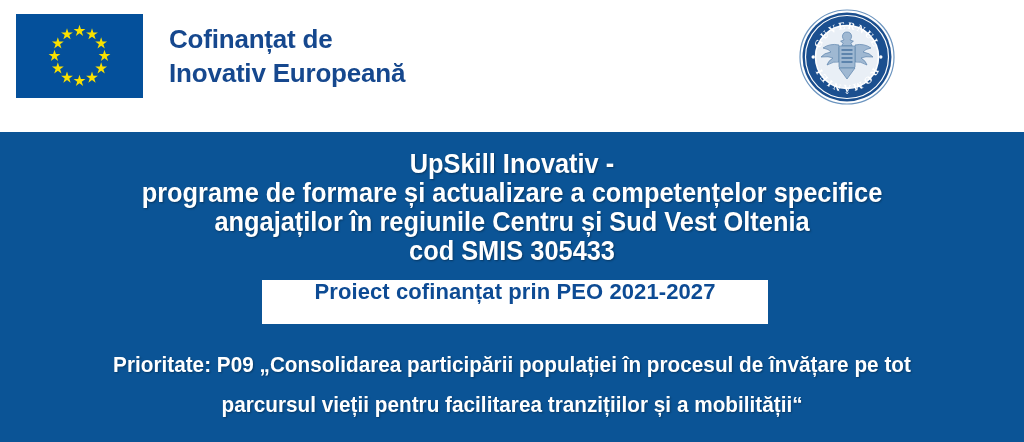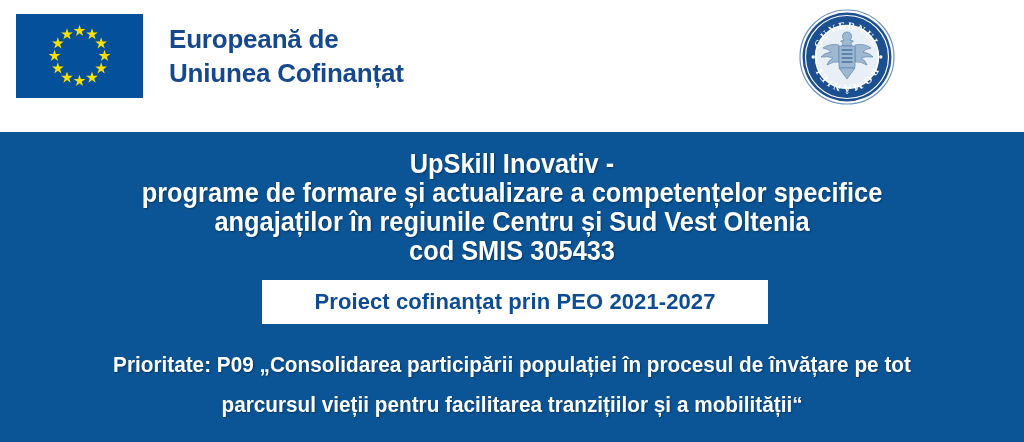--- a/index.html
+++ b/index.html
@@ -96,21 +96,20 @@
 
   
   .cofinance-box {
     position: absolute;
     left: 262px;
     top: 148px;
     width: 506px;
     height: 44px;
     background: #ffffff;
     display: flex;
-    align-items: center;
     justify-content: center;
   }
   .cofinance-text {
     color: #0d4b94;
     font-family: "Liberation Sans", sans-serif;
     font-weight: bold;
     font-size: 22px;
     line-height: 24px;
     letter-spacing: 0.1px;
     white-space: nowrap;
@@ -179,22 +178,22 @@
           <g transform="translate(41.85,29.5) scale(0.62)">
             <polygon points="0,-10 2.24,-3.09 9.51,-3.09 3.63,1.18 5.88,8.09 0,3.82 -5.88,8.09 -3.63,1.18 -9.51,-3.09 -2.24,-3.09"></polygon>
           </g>
           <g transform="translate(51.0,20.35) scale(0.62)">
             <polygon points="0,-10 2.24,-3.09 9.51,-3.09 3.63,1.18 5.88,8.09 0,3.82 -5.88,8.09 -3.63,1.18 -9.51,-3.09 -2.24,-3.09"></polygon>
           </g>
         </g>
       </svg>
 
       <div class="eu-wordmark">
-        <span class="line1">Europeană de</span>
-        <span class="line2">Uniunea Cofinanțat</span>
+        <span class="line1">Cofinanțat de</span>
+        <span class="line2">Inovativ Europeană</span>
       </div>
     </div>
 
     <svg class="ro-seal" viewBox="0 0 96 96" aria-hidden="true">
       <defs>
         <path id="arcTop" d="M 20,48 A 28,28 0 0 1 76,48"></path>
         <path id="arcBot" d="M 22,48 A 26,26 0 0 0 74,48"></path>
       </defs>
       <circle cx="48" cy="48" r="47" fill="none" stroke="#6b94bf" stroke-width="1.2"></circle>
       <circle cx="48" cy="48" r="44.5" fill="#1b4f8f"></circle>

